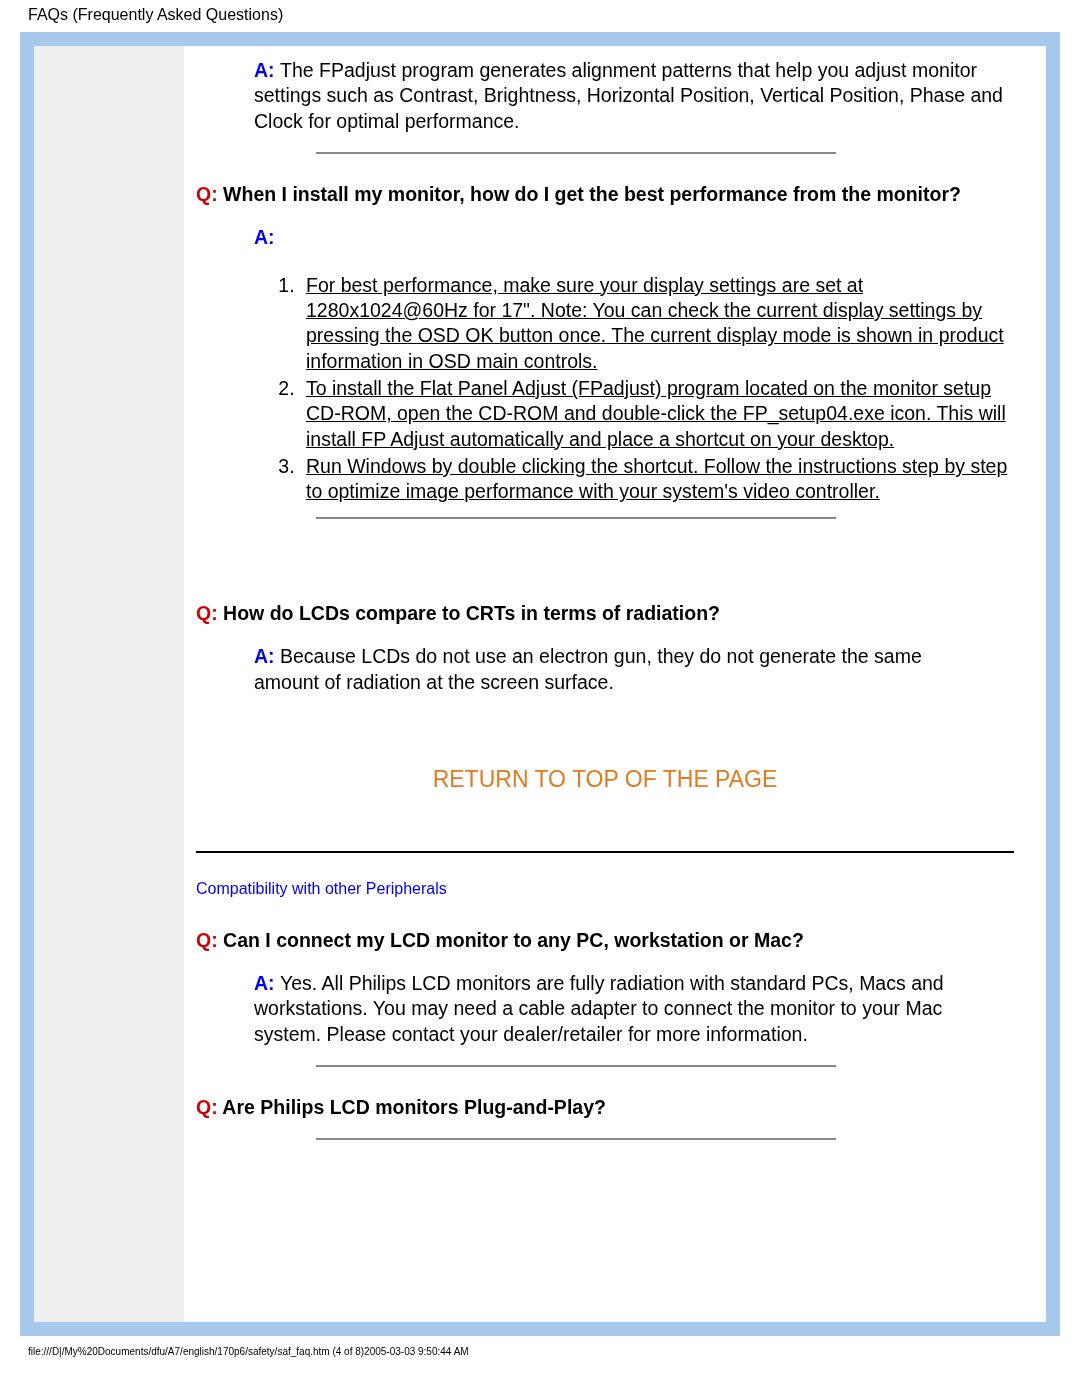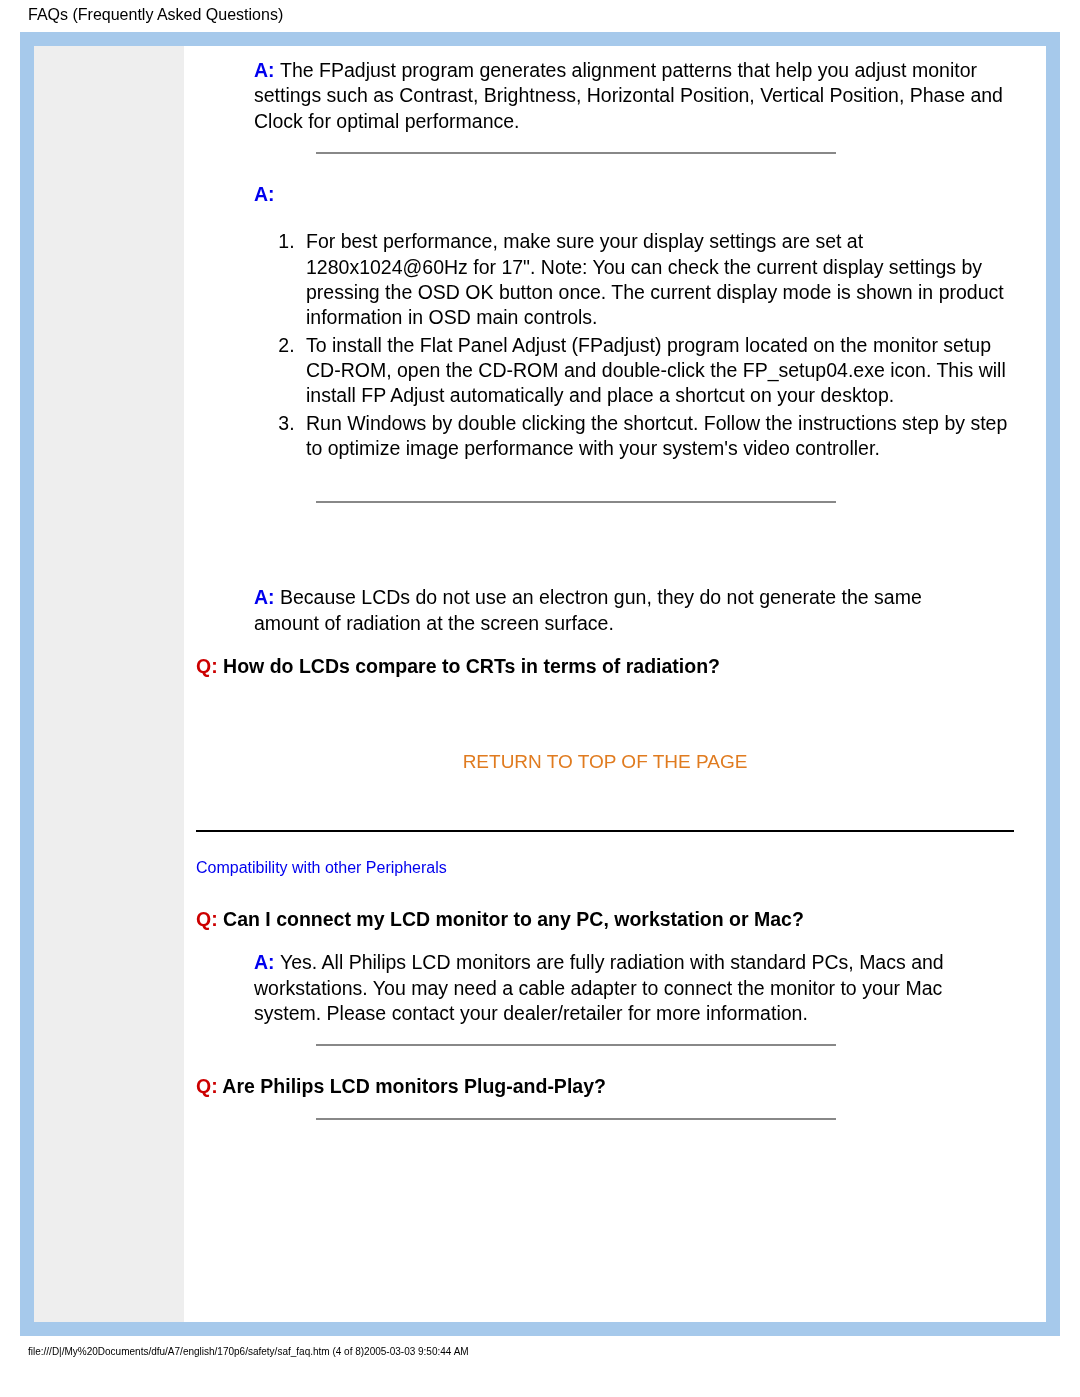--- a/index.html
+++ b/index.html
@@ -40,42 +40,43 @@
 
   .rule {
     border:none;
     border-top:2px solid #888;
     margin:6px 0 28px 120px;
     width:520px;
   }
   .rule.short { width:520px; margin-left:120px; }
 
   ol.numbered {
-    margin:22px 0 40px 104px;
+    margin:22px 0 12px 104px;
     padding:0;
     list-style:decimal;
+    text-decoration:underline;
   }
   ol.numbered li {
     margin-bottom:2px;
     padding-left:6px;
     line-height:1.3;
   }
 
   .big-rule-wrap { margin:56px 0 26px 0; }
   .big-rule {
     border:none;
     border-top:2px solid #000;
     width:100%;
   }
 
   .return-link {
     display:block;
     text-align:center;
     color:#e07b1f;
-    font-size:19px;
+    font-size:23px;
     margin:70px 0 40px 0;
     text-decoration:none;
     cursor:pointer;
   }
   .section-title {
     color:#0000ee;
     font-weight:normal;
     font-size:16px;
     margin:26px 0 28px 0;
   }
@@ -97,37 +98,40 @@
   <div class="white-panel">
     <div class="left-gutter"></div>
 
     <div class="content">
 
       <p class="para answer-block">
         <span class="a-label">A: </span><span>The FPadjust program generates alignment patterns that help you adjust monitor settings such as Contrast, Brightness, Horizontal Position, Vertical Position, Phase and Clock for optimal performance.</span>
       </p>
       <hr class="rule">
 
+      <p class="para">
+        <span class="q-label">Q: </span><span class="q-text">When I install my monitor, how do I get the best performance from the monitor?</span>
+      </p>
       <p class="answer-block" style="margin-bottom:0;">
         <span class="a-label">A:</span>
       </p>
       <ol class="numbered">
         <li>For best performance, make sure your display settings are set at 1280x1024@60Hz for 17". Note: You can check the current display settings by pressing the OSD OK button once. The current display mode is shown in product information in OSD main controls.</li>
         <li>To install the Flat Panel Adjust (FPadjust) program located on the monitor setup CD-ROM, open the CD-ROM and double-click the FP_setup04.exe icon. This will install FP Adjust automatically and place a shortcut on your desktop.</li>
         <li>Run Windows by double clicking the shortcut. Follow the instructions step by step to optimize image performance with your system's video controller.</li>
       </ol>
       <hr class="rule short">
 
       <div style="height:54px;"></div>
 
+      <p class="para">
+        <span class="q-label">Q: </span><span class="q-text">How do LCDs compare to CRTs in terms of radiation?</span>
+      </p>
       <p class="para answer-block-narrow">
         <span class="a-label">A: </span><span>Because LCDs do not use an electron gun, they do not generate the same amount of radiation at the screen surface.</span>
-      </p>
-      <p class="para">
-        <span class="q-label">Q: </span><span class="q-text">How do LCDs compare to CRTs in terms of radiation?</span>
       </p>
 
       <a class="return-link">RETURN TO TOP OF THE PAGE</a>
 
       <div class="big-rule-wrap">
         <hr class="big-rule">
       </div>
 
       <div class="section-title">Compatibility with other Peripherals</div>
 

